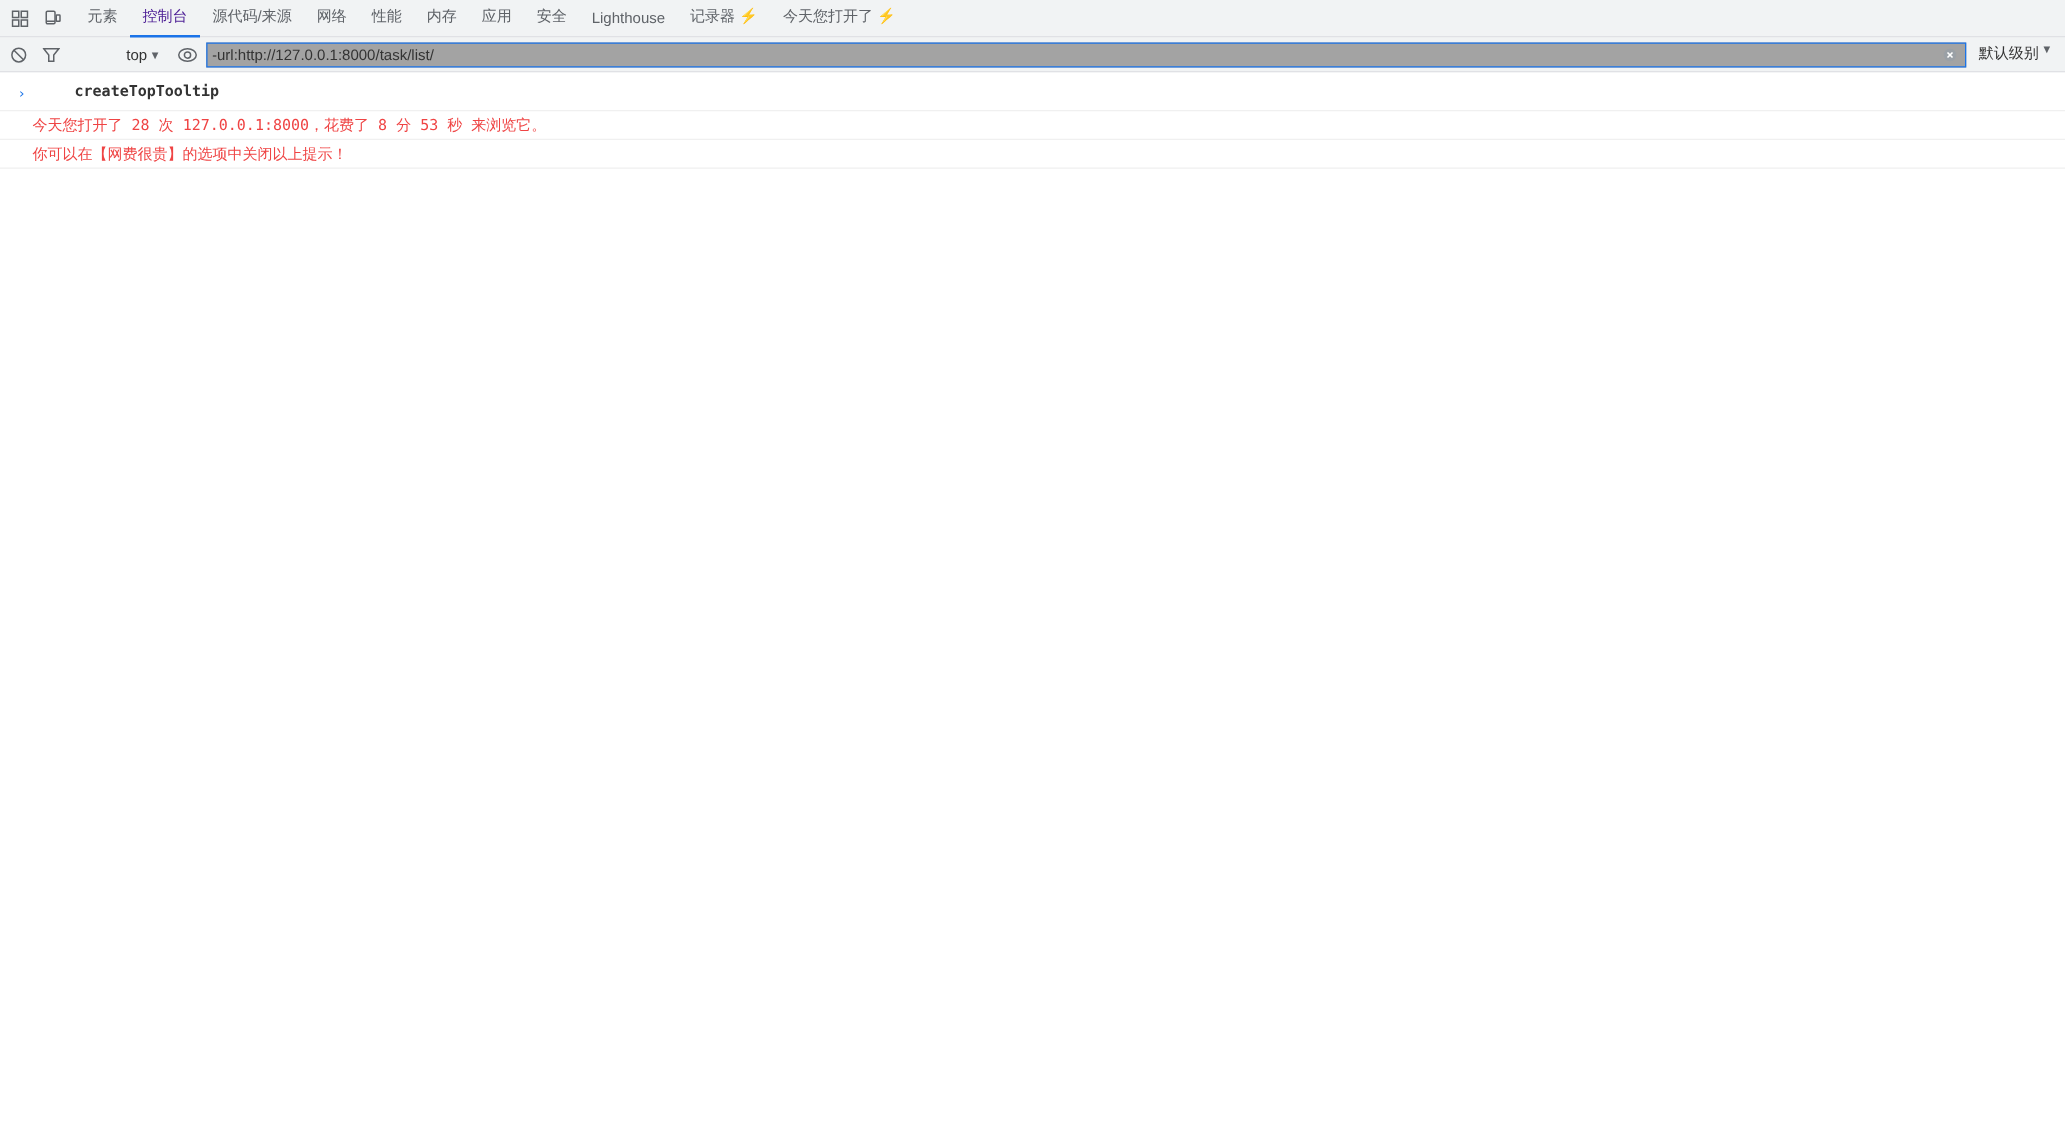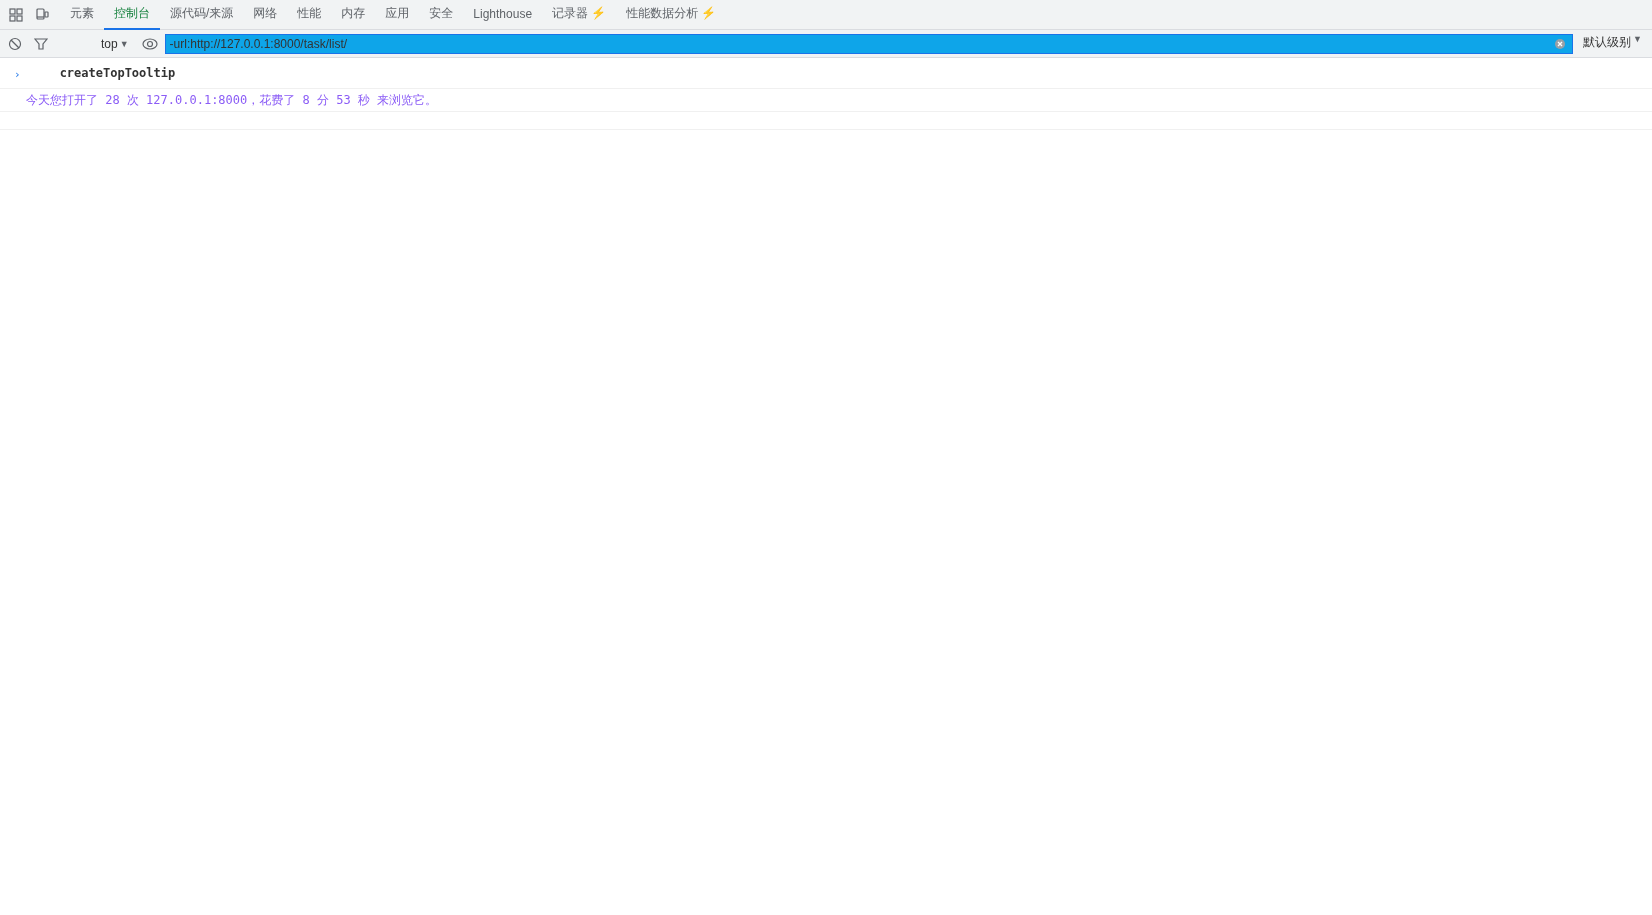--- a/index.html
+++ b/index.html
@@ -56,21 +56,21 @@
       display: flex;
       align-items: center;
       cursor: pointer;
       font-size: 12px;
       color: #5f6368;
       border-bottom: 2px solid transparent;
       white-space: nowrap;
     }
 
     .nav-tab.active {
-      color: #15803d;
+      color: #4c1d95;
       border-bottom: 2px solid #1a73e8;
     }
 
     
     .console-toolbar {
       display: flex;
       align-items: center;
       background: #f1f3f4;
       border-bottom: 1px solid #dadce0;
       height: 28px;
@@ -117,21 +117,21 @@
       border-radius: 3px;
       color: #5f6368;
       background: none;
       border: none;
     }
 
     .filter-input-wrapper {
       flex: 1;
       height: 20px;
       border: 1px solid #1a73e8;
-      background: #0ea5e9;
+      background: #a3a3a3;
       display: flex;
       align-items: center;
       padding: 0 4px;
     }
 
     .filter-input {
       flex: 1;
       border: none;
       outline: none;
       font-size: 12px;
@@ -198,21 +198,21 @@
       word-break: break-all;
     }
 
     .entry-title {
       font-weight: 600;
       color: #333;
       margin-left: 33px;
     }
 
     .entry-line {
-      color: #8b5cf6;
+      color: #ef4444;
     }
 
     .expand-arrow-left {
       color: #1a73e8;
       cursor: pointer;
       font-size: 11px;
       display: inline-block;
       padding: 2px 6px;
     }
   </style>
@@ -241,21 +241,21 @@
     <div class="nav-tab">元素</div>
     <div class="nav-tab active">控制台</div>
     <div class="nav-tab">源代码/来源</div>
     <div class="nav-tab">网络</div>
     <div class="nav-tab">性能</div>
     <div class="nav-tab">内存</div>
     <div class="nav-tab">应用</div>
     <div class="nav-tab">安全</div>
     <div class="nav-tab">Lighthouse</div>
     <div class="nav-tab">记录器 ⚡</div>
-    <div class="nav-tab">性能数据分析 ⚡</div>
+    <div class="nav-tab">今天您打开了 ⚡</div>
   </div>
 </div>
 
 <div class="console-toolbar">
 
   <button class="console-icon-btn" title="清除控制台">
     <svg width="14" height="14" viewBox="0 0 14 14" fill="none">
       <circle cx="7" cy="7" r="5.5" stroke="#5f6368" stroke-width="1.2" fill="none"></circle>
       <line x1="3" y1="3" x2="11" y2="11" stroke="#5f6368" stroke-width="1.2"></line>
     </svg>
@@ -305,15 +305,16 @@
     </span>
   </div>
 
   <div class="console-entry">
     <span class="entry-icon"></span>
     <span class="entry-content entry-line">今天您打开了 28 次 127.0.0.1:8000，花费了 8 分 53 秒 来浏览它。</span>
   </div>
 
   <div class="console-entry">
     <span class="entry-icon"></span>
+    <span class="entry-content entry-line">你可以在【网费很贵】的选项中关闭以上提示！</span>
   </div>
 
 </div>
 
 </body></html>

